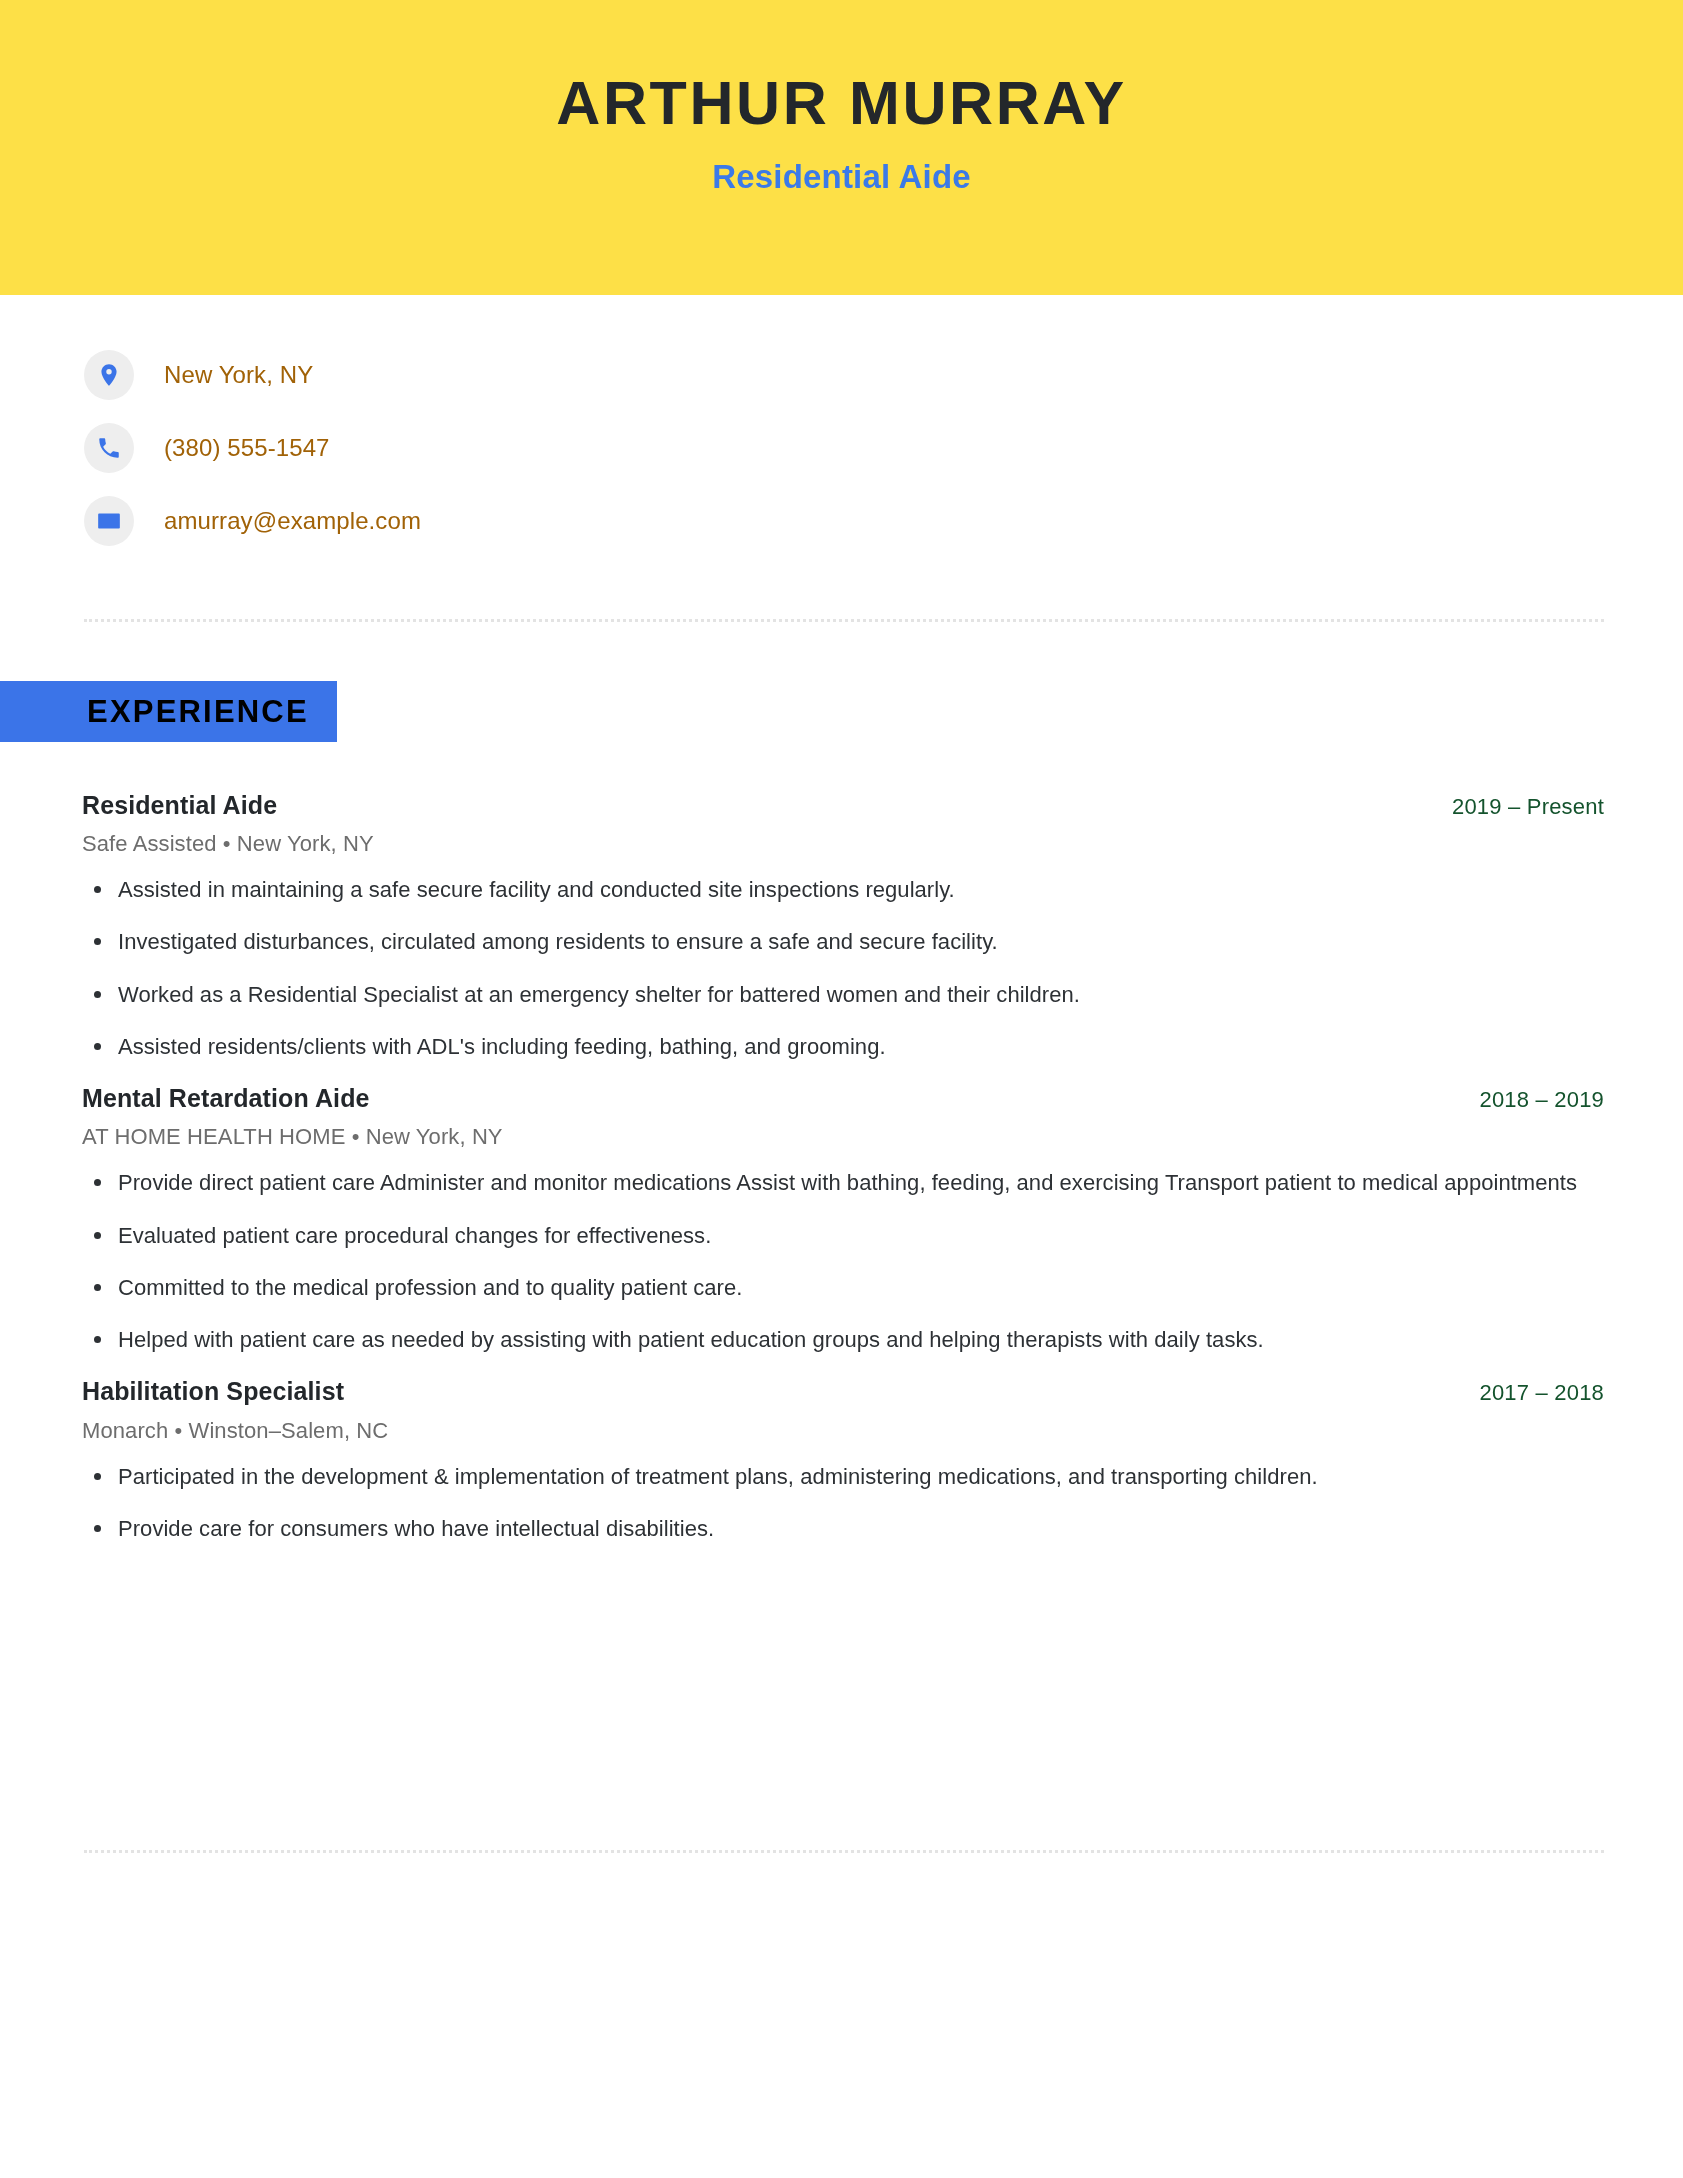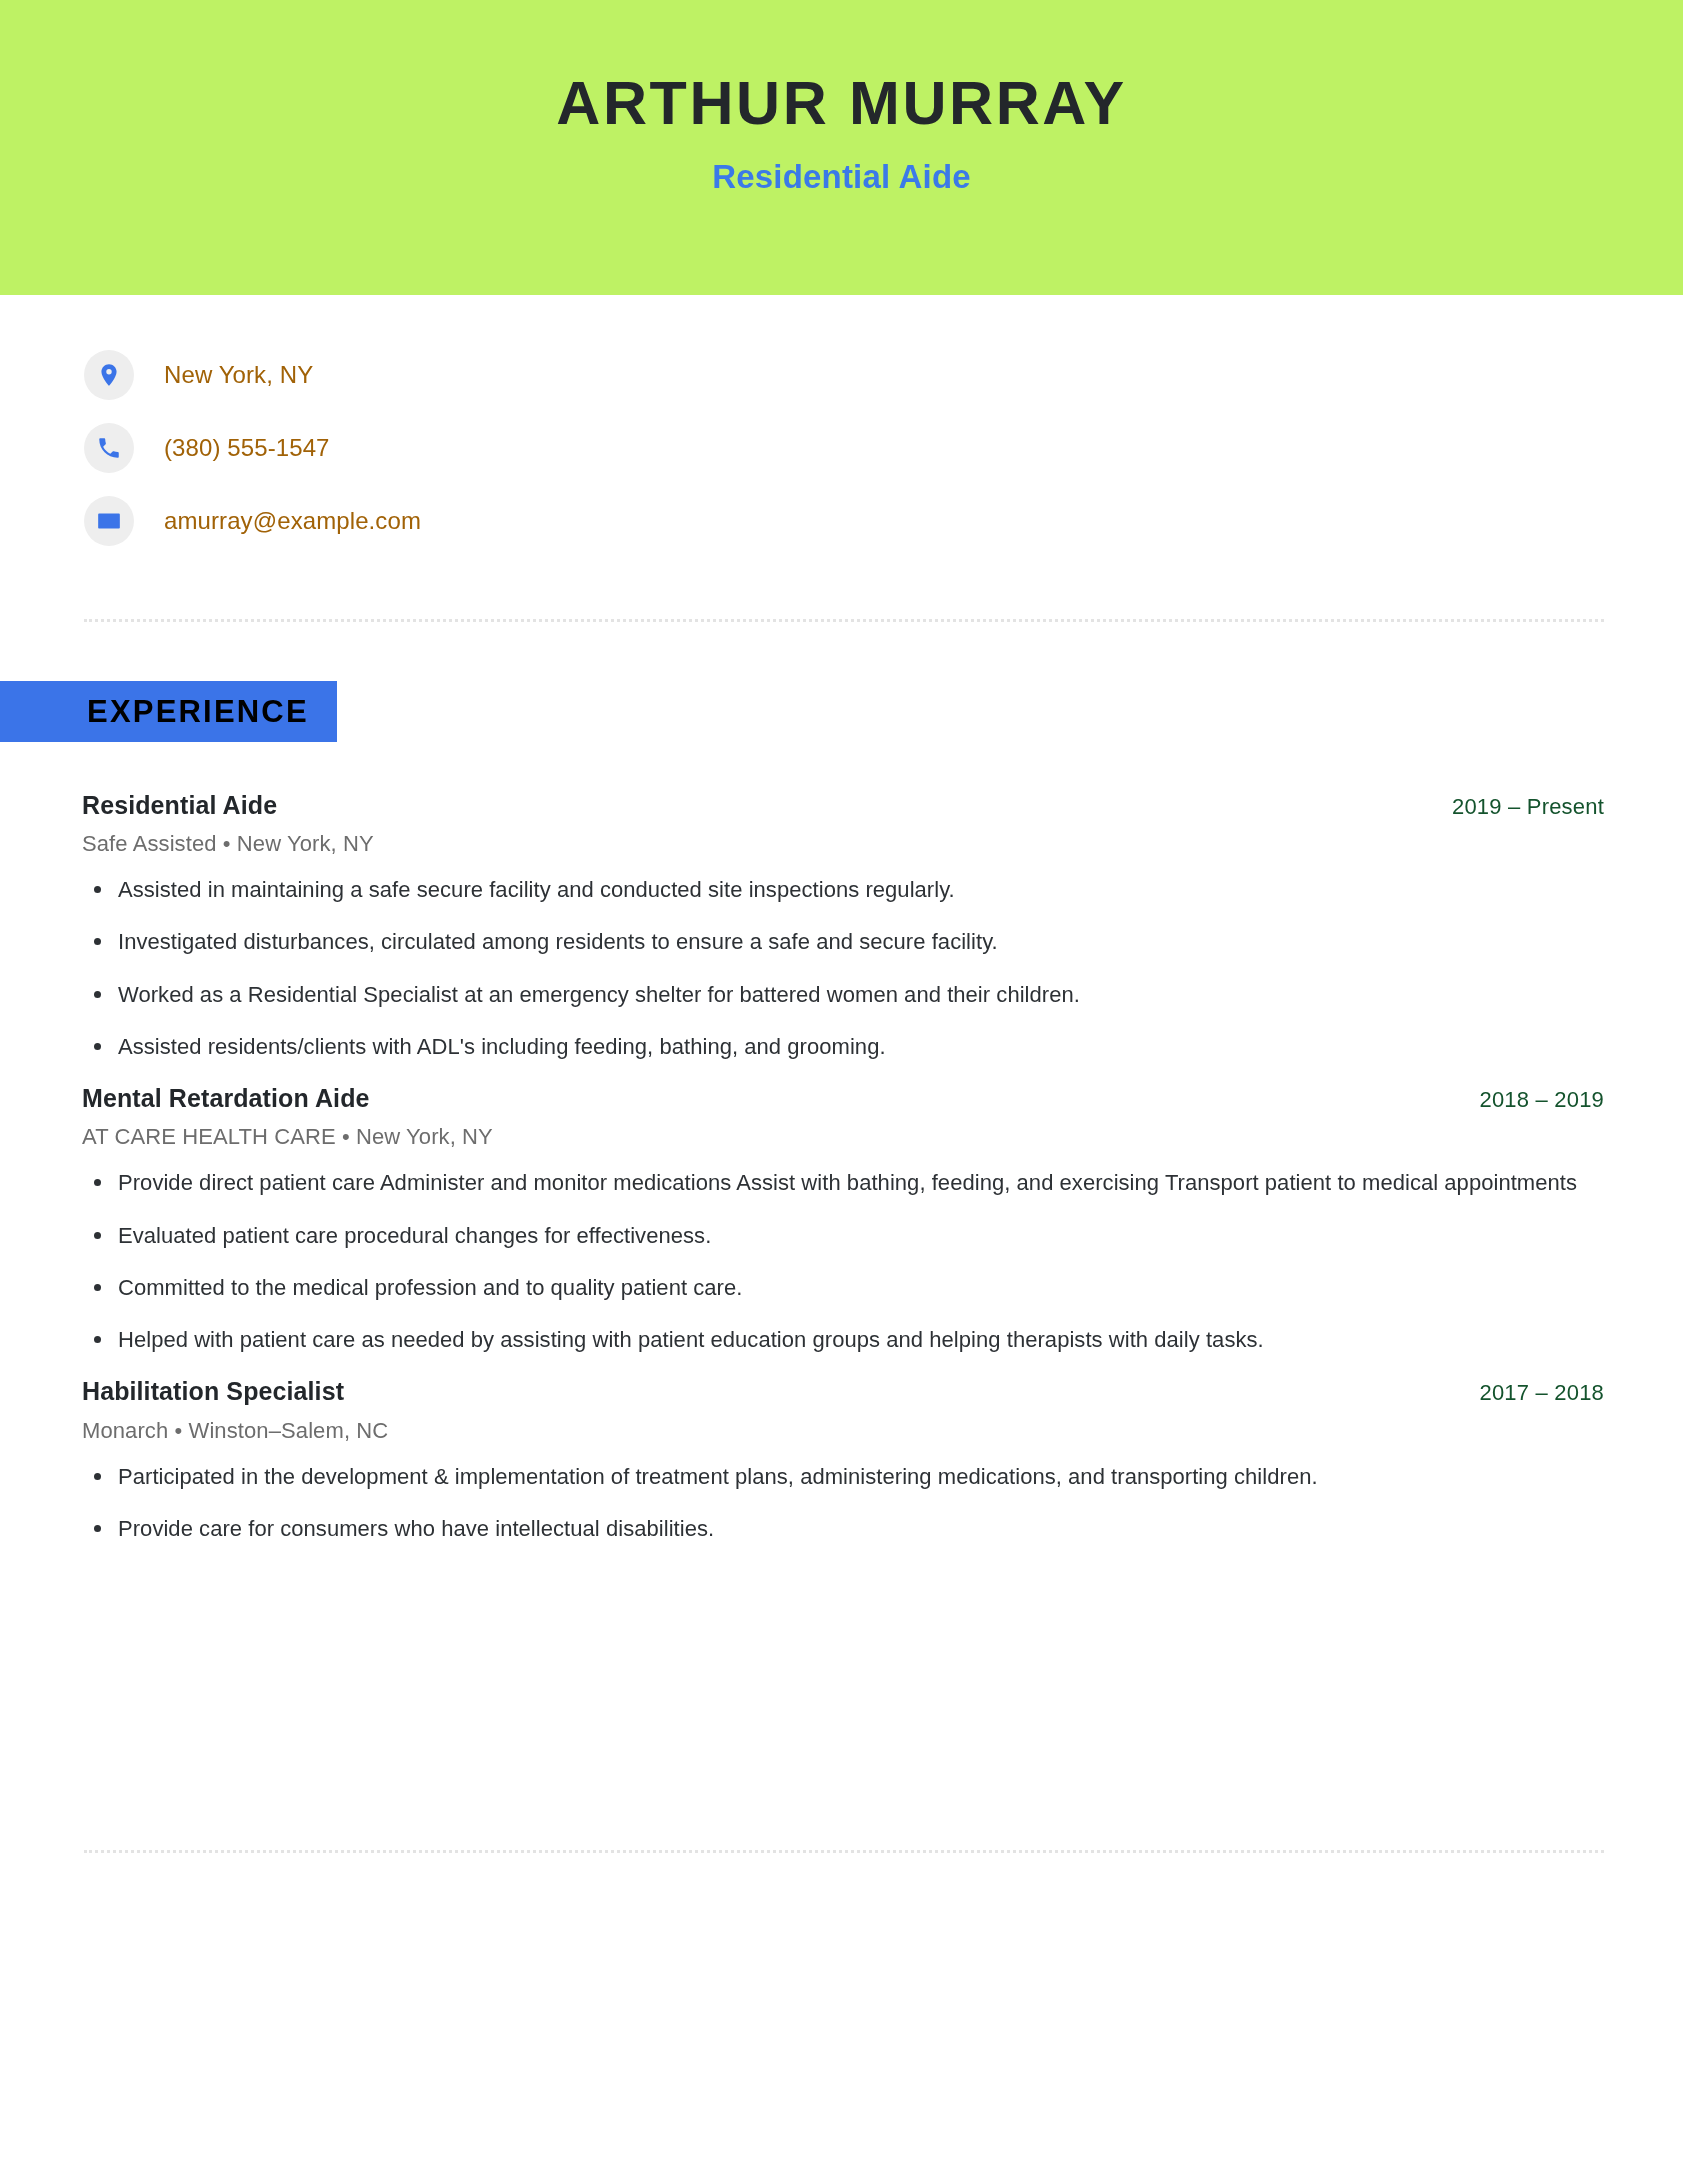--- a/index.html
+++ b/index.html
@@ -20,21 +20,21 @@
     overflow: hidden;
   }
 
   
   .header-band {
     position: absolute;
     top: 0;
     left: 0;
     width: 1683px;
     height: 295px;
-    background: #bef264;
+    background: #fde047;
     display: flex;
     flex-direction: column;
     align-items: center;
     justify-content: flex-start;
     padding-top: 71px;
   }
 
   .full-name {
     font-size: 61px;
     font-weight: 700;
@@ -248,21 +248,21 @@
         <li class="bullet">Worked as a Residential Specialist at an emergency shelter for battered women and their children.</li>
         <li class="bullet">Assisted residents/clients with ADL's including feeding, bathing, and grooming.</li>
       </ul>
     </div>
 
     <div class="job">
       <div class="job-head">
         <span class="job-role">Mental Retardation Aide</span>
         <span class="job-dates">2018 – 2019</span>
       </div>
-      <div class="job-meta">AT CARE HEALTH CARE • New York, NY</div>
+      <div class="job-meta">AT HOME HEALTH HOME • New York, NY</div>
       <ul class="bullets">
         <li class="bullet">Provide direct patient care Administer and monitor medications Assist with bathing, feeding, and exercising Transport patient to medical appointments</li>
         <li class="bullet">Evaluated patient care procedural changes for effectiveness.</li>
         <li class="bullet">Committed to the medical profession and to quality patient care.</li>
         <li class="bullet">Helped with patient care as needed by assisting with patient education groups and helping therapists with daily tasks.</li>
       </ul>
     </div>
 
     <div class="job">
       <div class="job-head">

